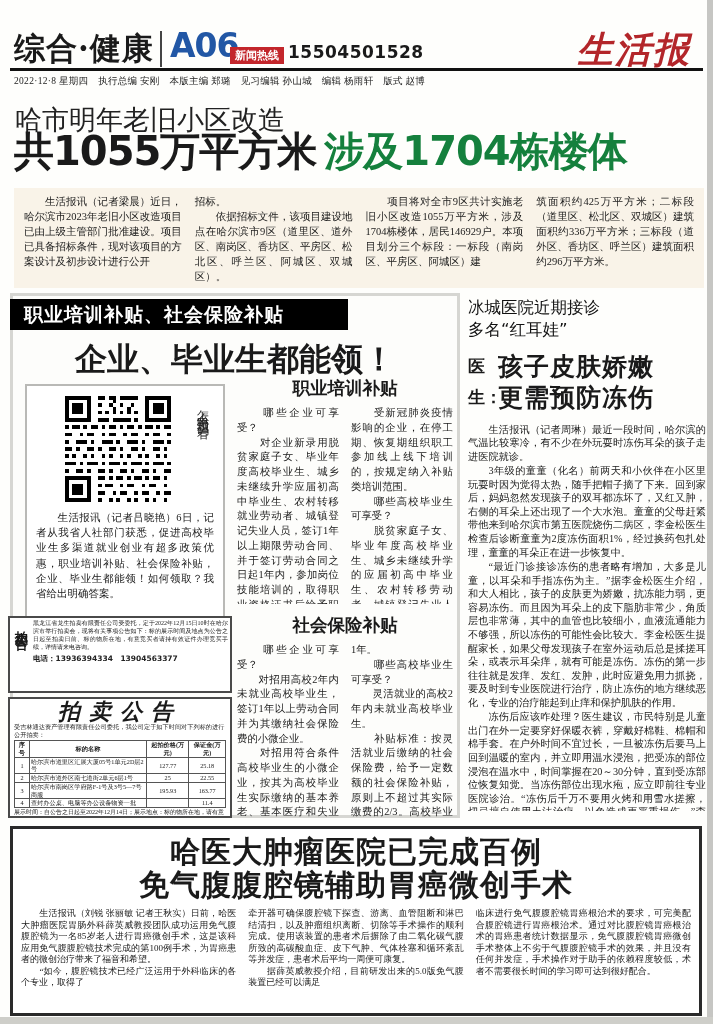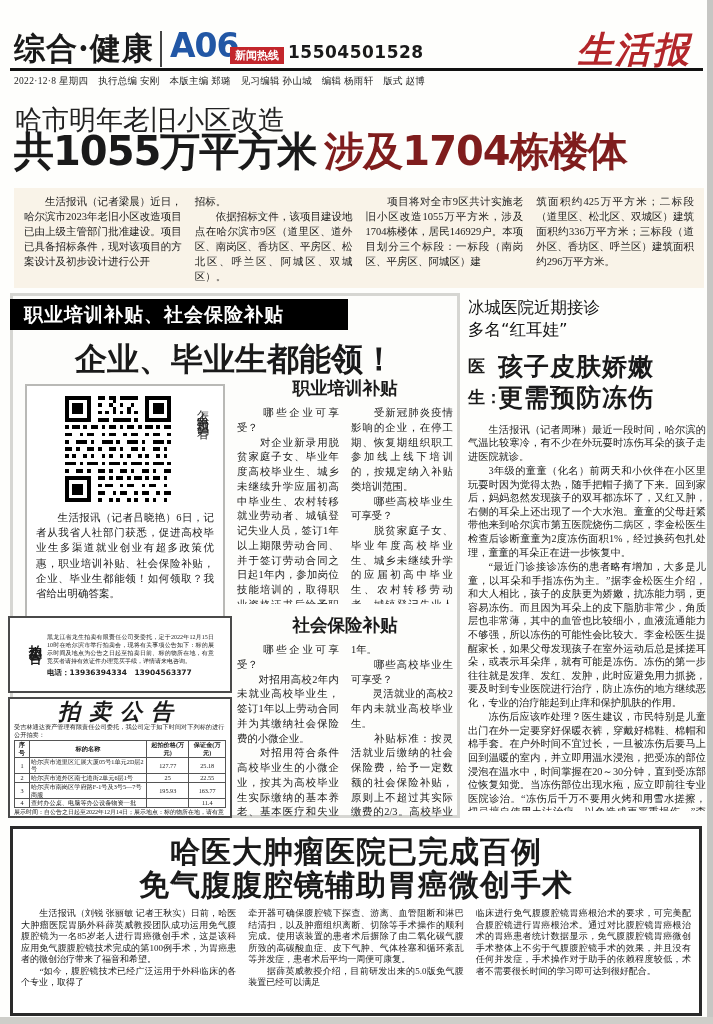--- a/index.html
+++ b/index.html
@@ -40,21 +40,21 @@
   .qr-intro { left:9px; right:9px; top:124px; height:102px; font-size:10.5px; line-height:1.45; overflow:hidden; }
   .sec-area { left:224px; top:80px; width:216px; }
   .sec-title { text-align:center; font-size:17.5px; font-weight:900; font-family:"DejaVu Sans",sans-serif; }
   .sec-row { display:flex; gap:12px; margin-top:6px; overflow:hidden; }
   .sec-row.r1 { height:198px; }
   .sec-row.r2 { height:176px; }
   .sec-col { flex:1; font-size:10.4px; line-height:1.42; }
   .sec-title.t2 { margin-top:9px; }
 
   
-  .ad1 { left:8px; top:616px; width:224px; height:77px; border:2px solid #4a4a4a; background:#fff; display:flex; padding:16px; gap:3px; overflow:hidden;justify-content:space-between;}
+  .ad1 { left:8px; top:616px; width:224px; height:77px; border:2px solid #4a4a4a; background:#fff; display:flex; padding:2px; gap:3px; overflow:hidden;justify-content:space-between;}
   .ad1-label { writing-mode:vertical-rl; font-size:13px; font-weight:900; letter-spacing:2px; font-family:"DejaVu Sans",sans-serif; flex:0 0 16px; }
   .ad1-body { flex:1; font-size:6px; line-height:1.32; color:#222; }
   .ad1-phone { font-size:7.5px; font-weight:700; margin-top:2px; font-family:"DejaVu Sans",sans-serif; }
   .ad2 { left:8px; top:697px; width:224px; height:121px; border:2px solid #4a4a4a; background:#fff; padding:1px 4px; overflow:hidden; }
   .ad2-title { text-align:center; font-size:22px; font-weight:900; font-style:italic; letter-spacing:9px; font-family:"DejaVu Sans",sans-serif; line-height:1.05; }
   .ad2-intro { font-size:6.2px; line-height:1.3; color:#222; }
   .ad2 table { width:100%; border-collapse:collapse; font-size:6.2px; margin:1px 0; }
   .ad2 th, .ad2 td { border:1px solid #555; padding:0 1px; line-height:1.25; text-align:center; }
   .ad2 td.name { text-align:left; }
   .ad2-details { font-size:6px; line-height:1.3; color:#222; }
@@ -86,21 +86,21 @@
   <div class="abs hdr-div"></div>
   <div class="abs hdr-page">A06</div>
   <div class="abs hotline-badge">新闻热线</div>
   <div class="abs hotline-num">15504501528</div>
   <div class="abs masthead">生活报</div>
   <div class="abs hdr-rule"></div>
   <div class="abs dateline">2022·12·8 星期四　执行总编 安刚　本版主编 郑璐　见习编辑 孙山城　编辑 杨雨轩　版式 赵博</div>
 
   <div class="abs s1-kicker">哈市明年老旧小区改造</div>
   <div class="abs s1-head">
-    <span>共1055万平方米</span><span class="s1-accent" style="color:#7f1d1d">涉及1704栋楼体</span>
+    <span>共1055万平方米</span><span class="s1-accent" style="color:#15803d">涉及1704栋楼体</span>
   </div>
   <div class="abs s1-body">
     <div class="s1-col jtext prewrap">　　生活报讯（记者梁晨）近日，哈尔滨市2023年老旧小区改造项目已由上级主管部门批准建设。项目已具备招标条件，现对该项目的方案设计及初步设计进行公开</div>
     <div class="s1-col jtext prewrap">招标。
 　　依据招标文件，该项目建设地点在哈尔滨市9区（道里区、道外区、南岗区、香坊区、平房区、松北区、呼兰区、阿城区、双城区）。</div>
     <div class="s1-col jtext prewrap">　　项目将对全市9区共计实施老旧小区改造1055万平方米，涉及1704栋楼体，居民146929户。本项目划分三个标段：一标段（南岗区、平房区、阿城区）建</div>
     <div class="s1-col jtext prewrap">筑面积约425万平方米；二标段（道里区、松北区、双城区）建筑面积约336万平方米；三标段（道外区、香坊区、呼兰区）建筑面积约296万平方米。</div>
   </div>
 
   <div class="abs sub-box">

